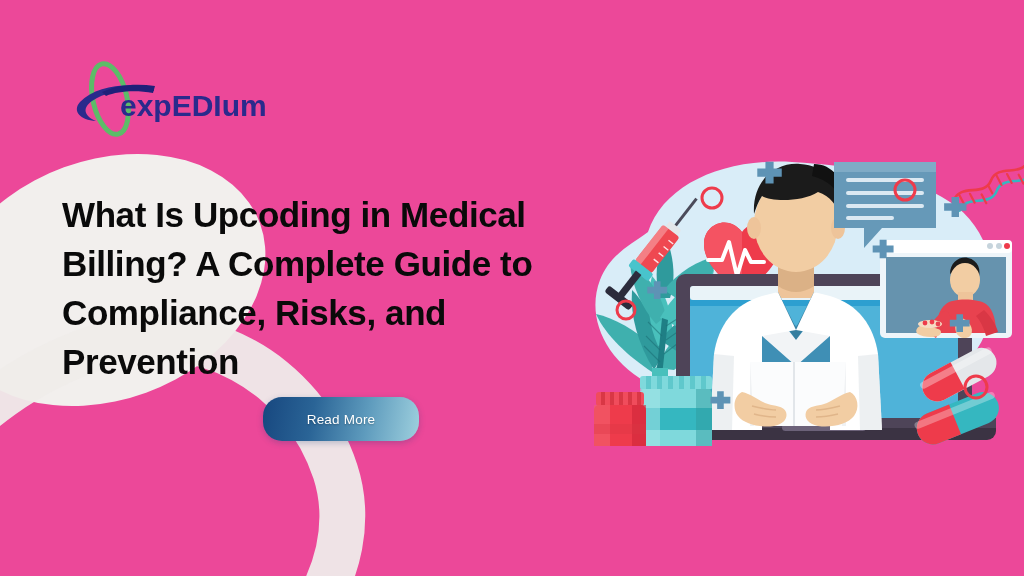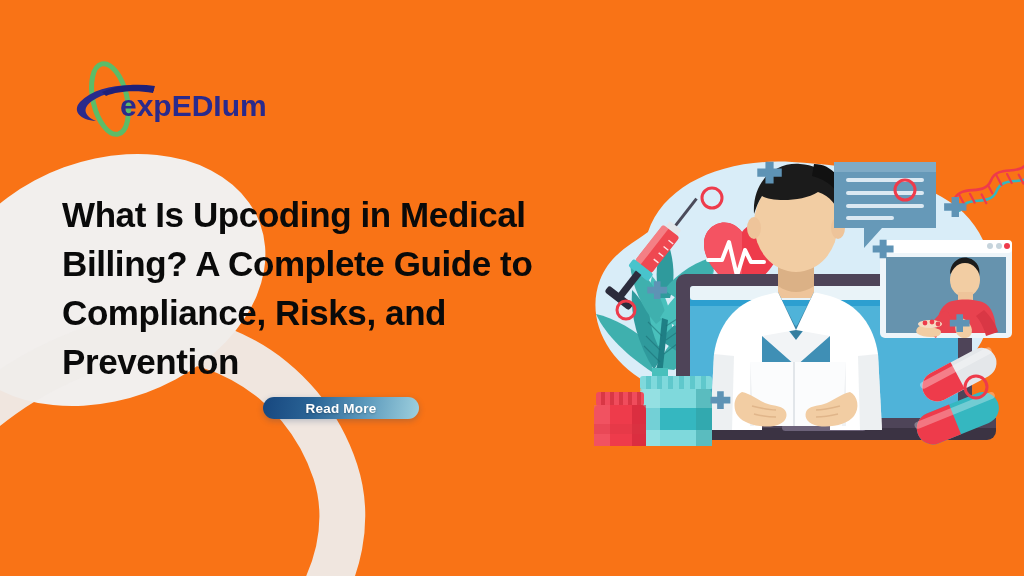--- a/index.html
+++ b/index.html
@@ -5,21 +5,21 @@
   * { margin:0; padding:0; box-sizing:border-box; }
   html,body { width:1024px; height:576px; overflow:hidden; }
   body {
     font-family:"Liberation Sans", sans-serif;
     background:#f7f4f2;
     position:relative;
   }
   .banner {
     position:absolute; inset:0;
     width:1024px; height:576px;
-    background:#f97316;
+    background:#ec4899;
     overflow:hidden;
   }
   
   .deco-swoosh {
     position:absolute;
     left:-150px; top:330px;
     width:520px; height:430px;
     border:46px solid #efecea;
     border-radius:60% 40% 55% 45% / 58% 50% 50% 42%;
     transform:rotate(-18deg);
@@ -50,28 +50,28 @@
     font-size:35px;
     line-height:49px;
     font-weight:bold;
     letter-spacing:-.4px;
     color:#0a0a0a;
   }
   
   .cta {
     position:absolute;
     left:263px; top:397px;
-    width:156px; height:22px;
+    width:156px; height:44px;
     border:none;
     border-radius:19px;
     background:linear-gradient(100deg,#17477f 0%,#2a6496 32%,#5e9bbd 66%,#9ed0de 100%);
     color:#ffffff;
     font-family:"Liberation Sans", sans-serif;
     font-size:13.5px;
-    font-weight:bold;
+    font-weight:normal;
     letter-spacing:.2px;
     cursor:pointer;
     text-shadow:0 1px 2px rgba(0,0,0,.28);
     box-shadow:0 2px 6px rgba(20,60,110,.25);
   }
   
   .illustration {
     position:absolute;
     left:556px; top:140px;
     width:468px; height:306px;

